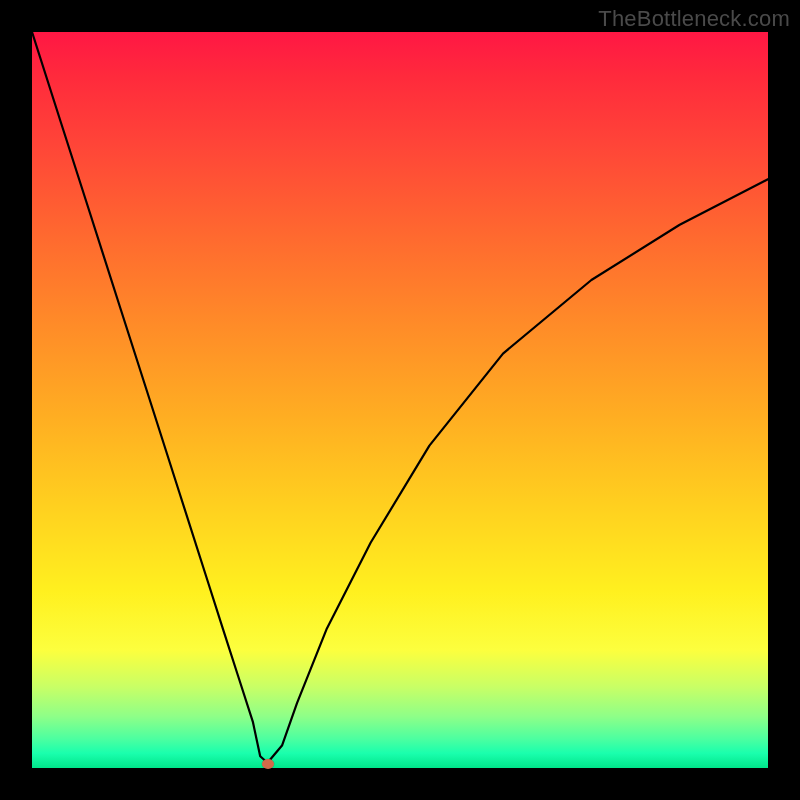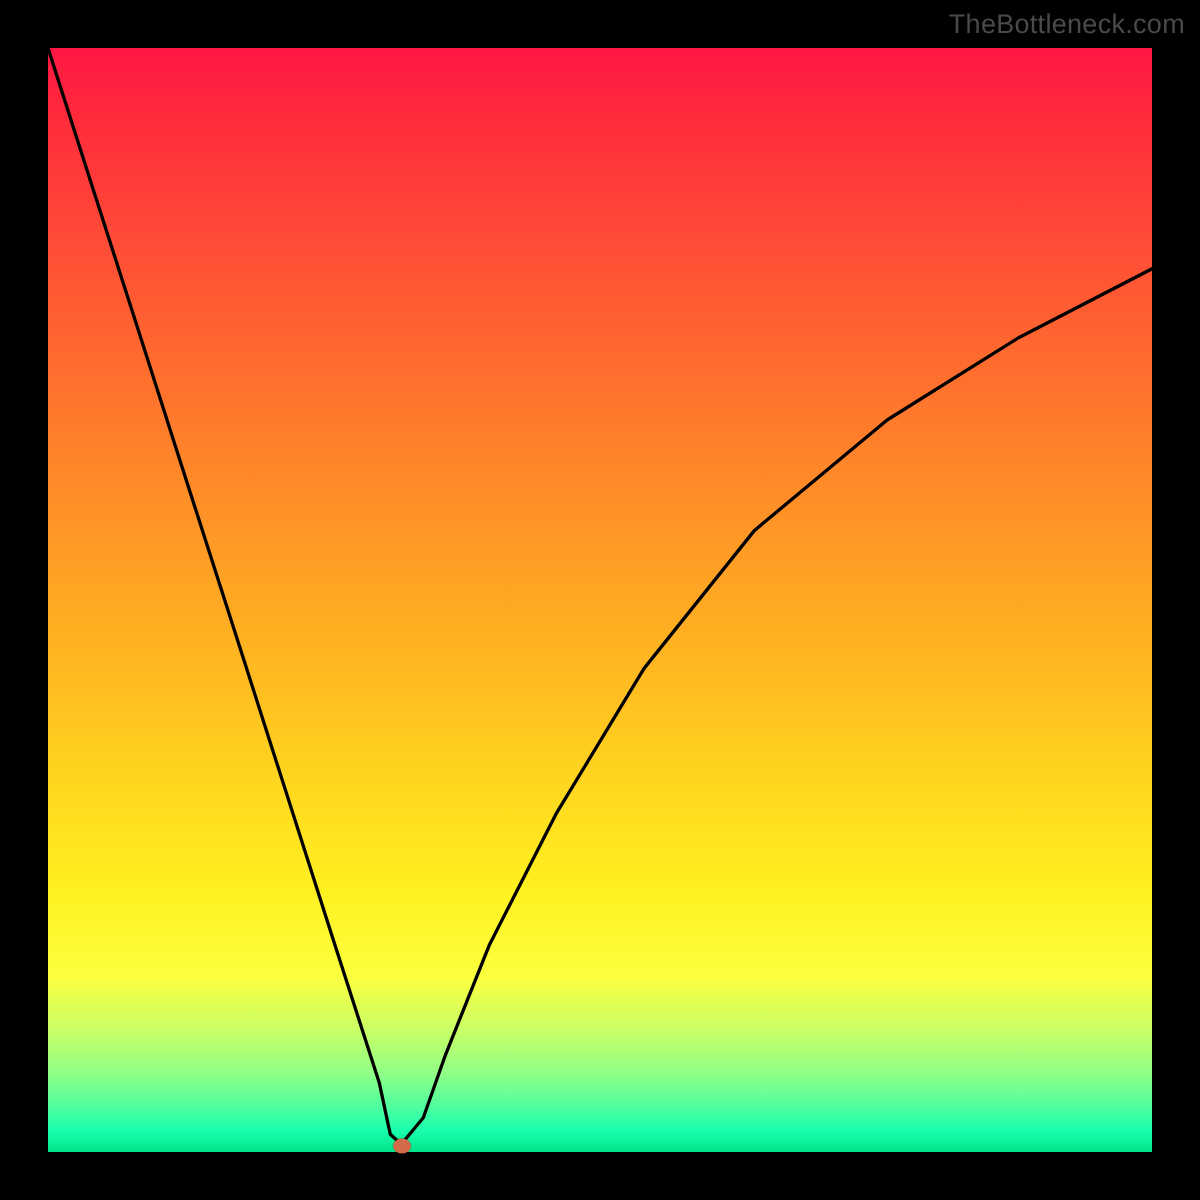--- a/index.html
+++ b/index.html
@@ -38,21 +38,21 @@
       #4dffa0 96%,
       #1affad 98%,
       #00e58a 100%
     );
   }
   .watermark {
     position: absolute;
     top: 6px;
     right: 10px;
     color: #4a4a4a;
-    font-size: 18px;
+    font-size: 22px;
     font-weight: 500;
     letter-spacing: 0.2px;
     user-select: none;
   }
   svg.curve {
     position: absolute;
     left: 0;
     top: 0;
     width: 736px;
     height: 736px;

